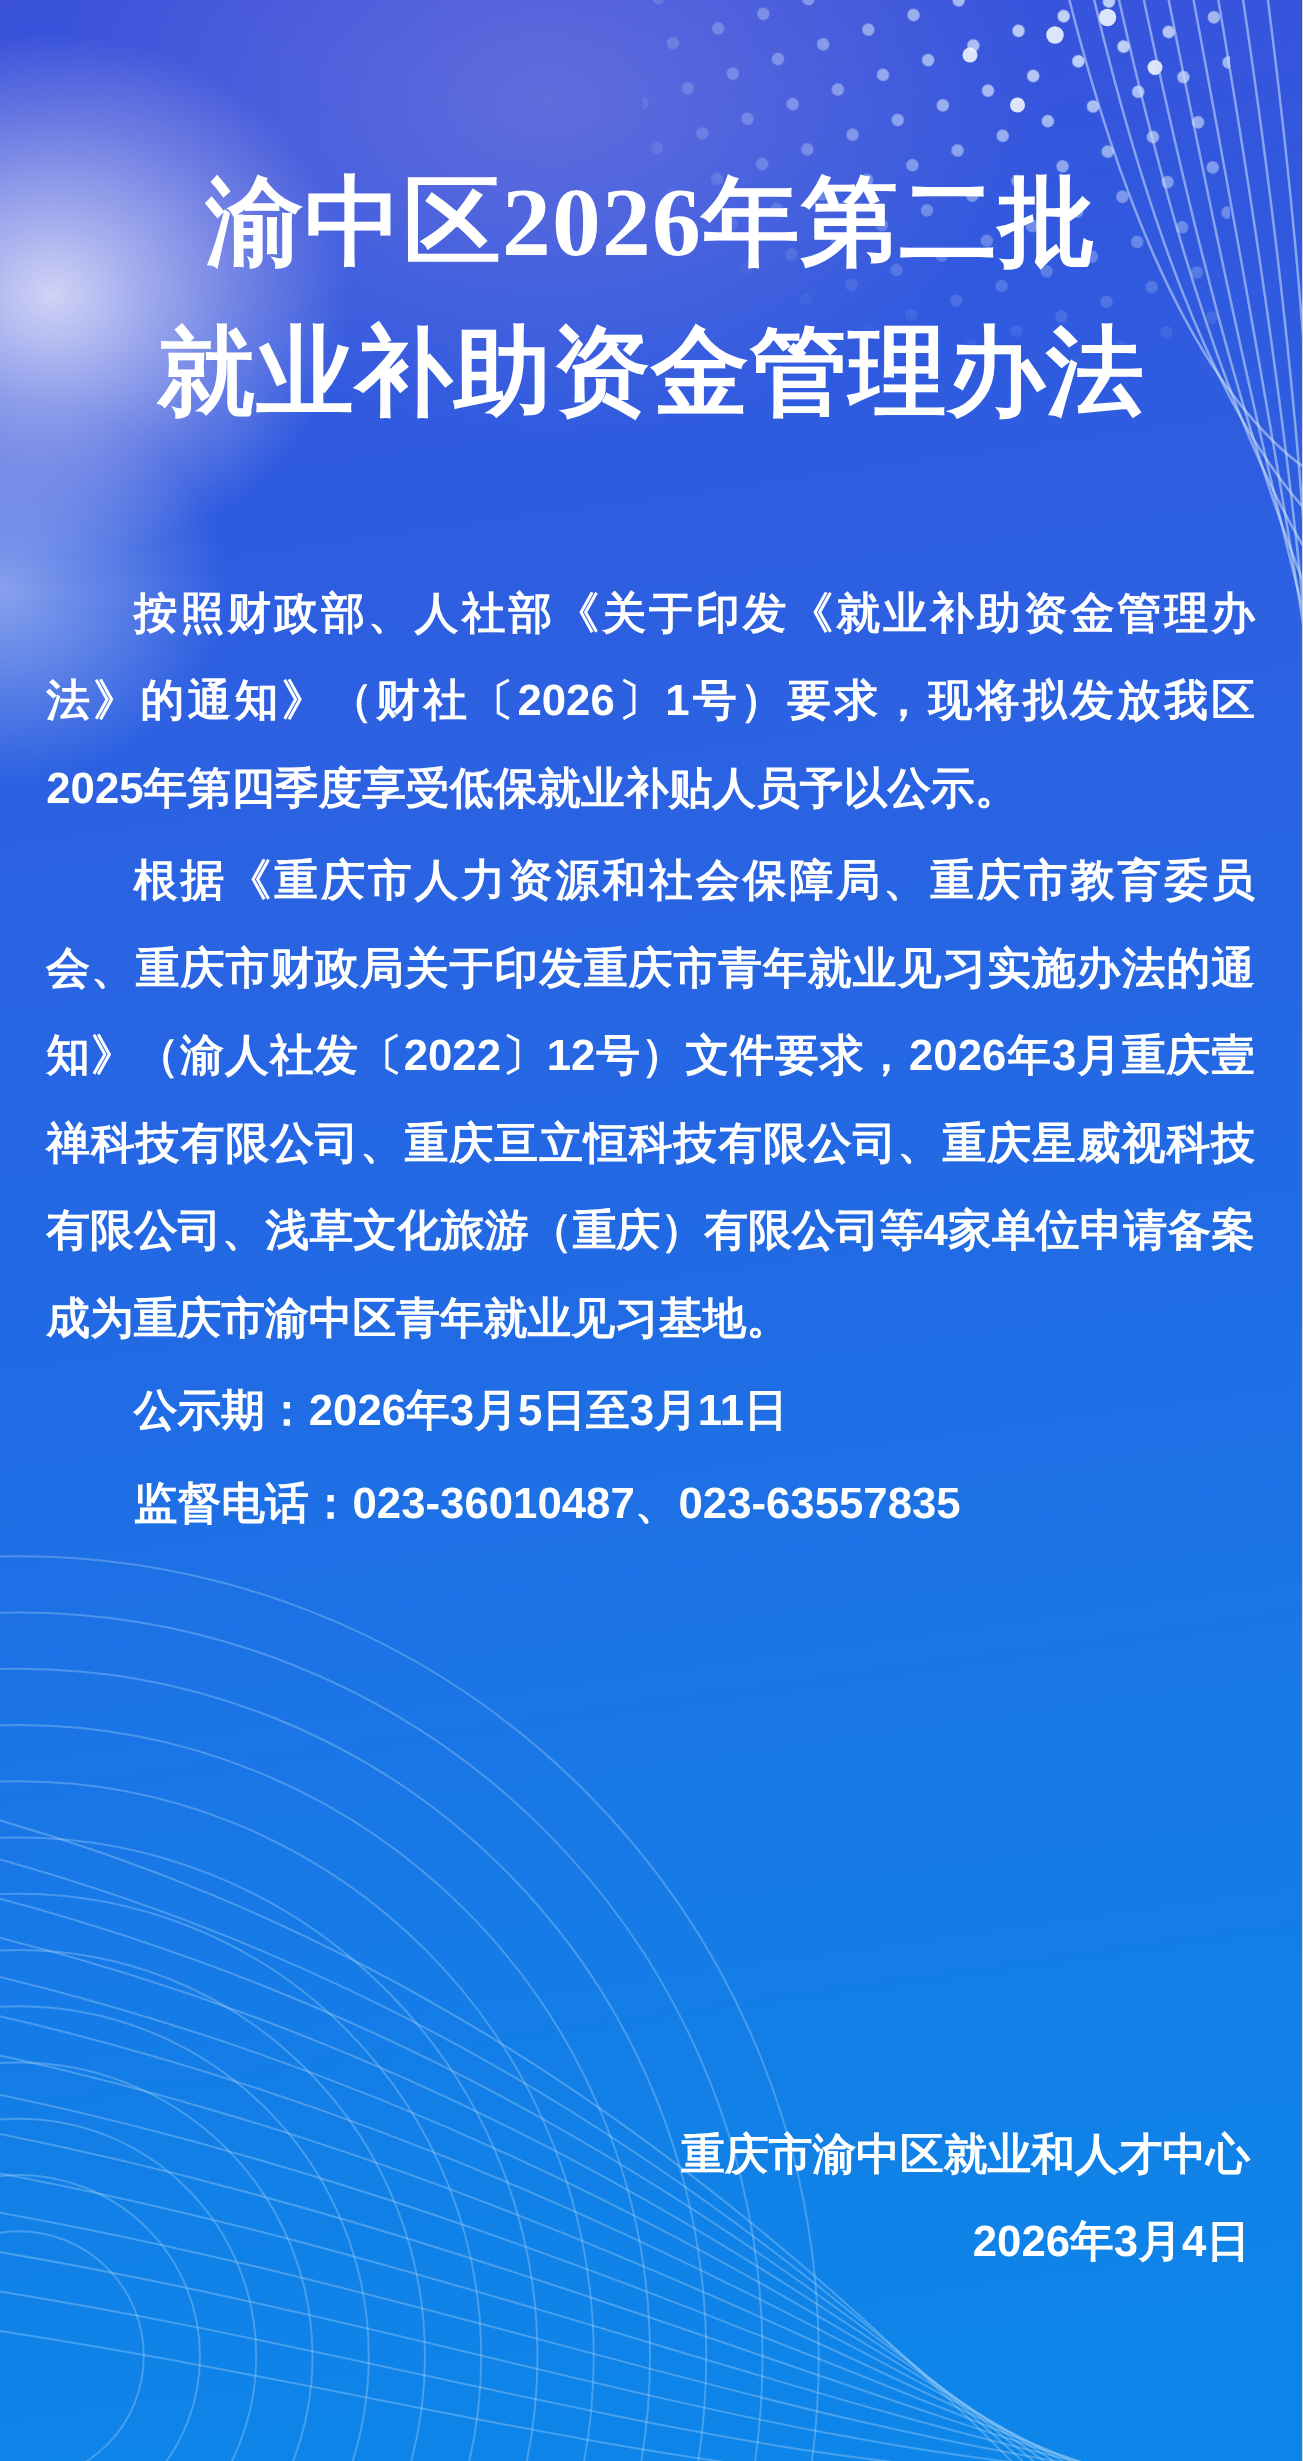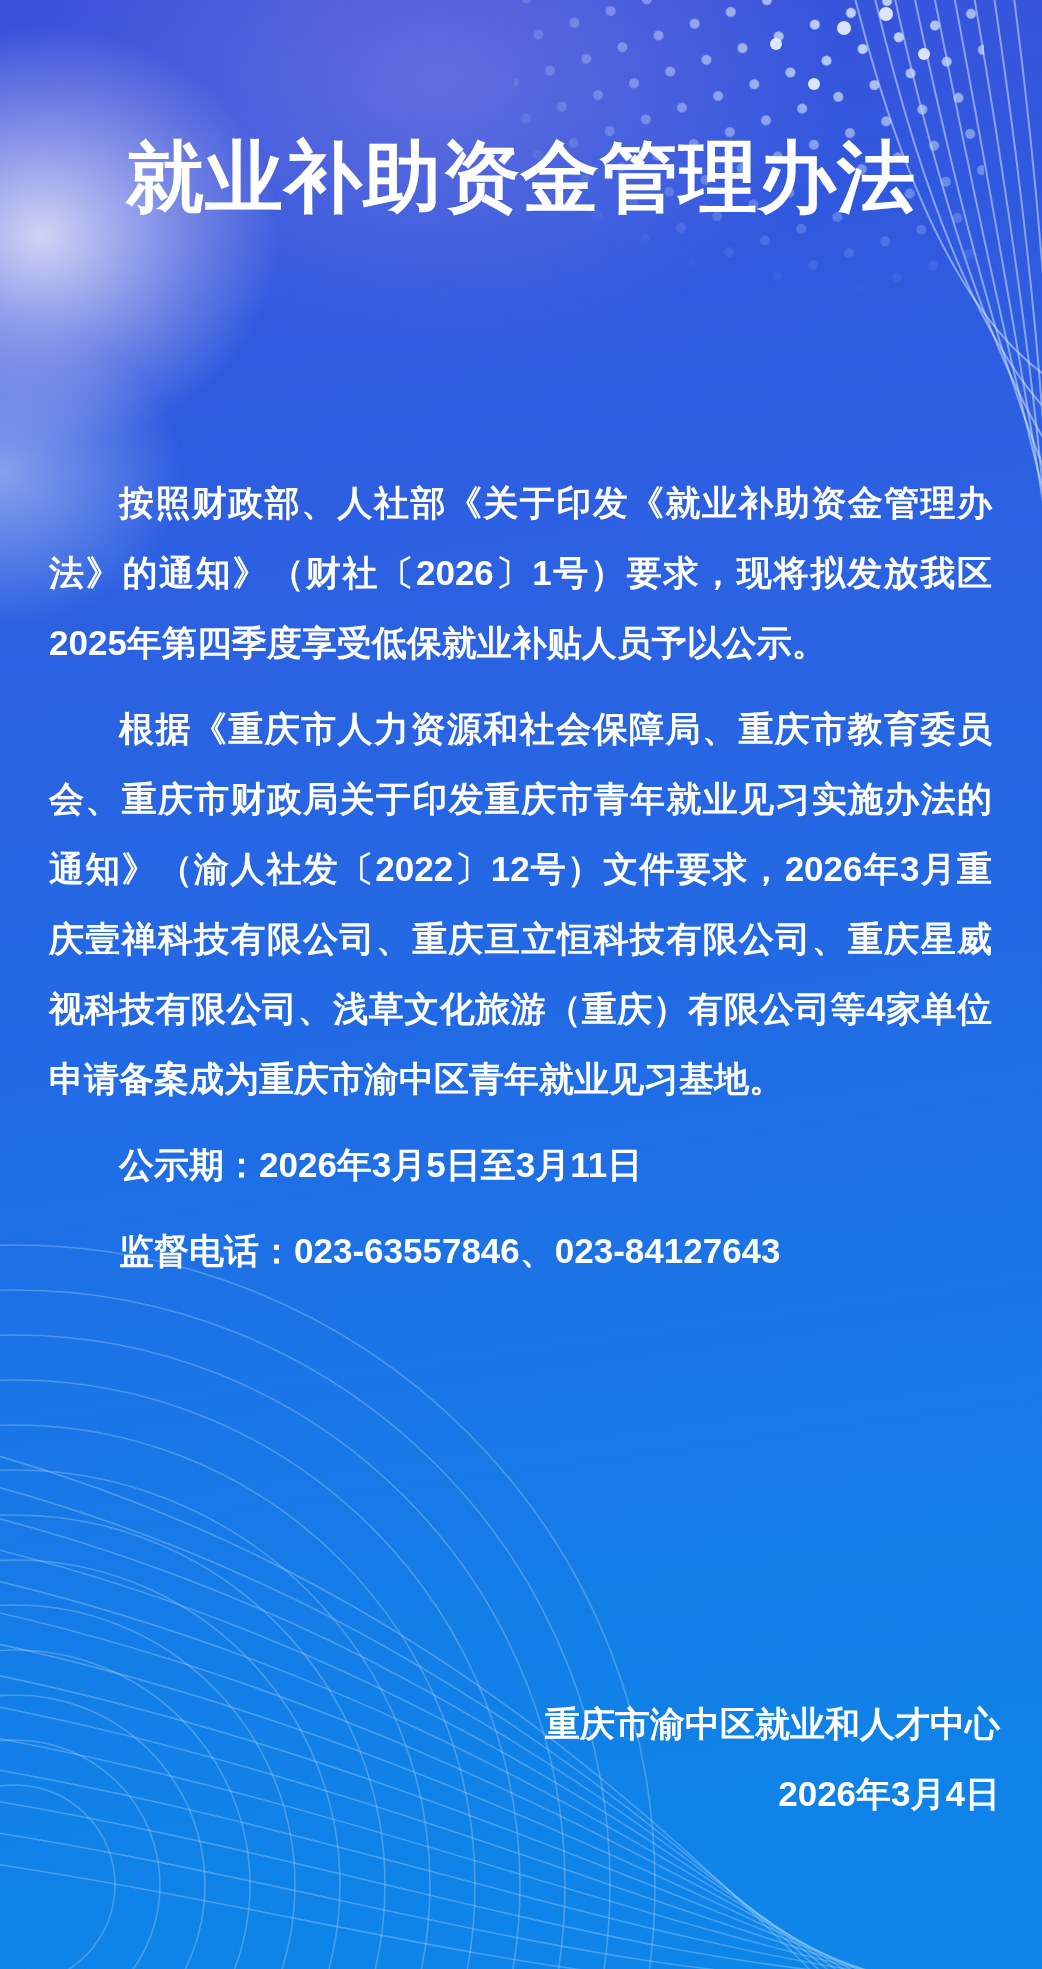--- a/index.html
+++ b/index.html
@@ -37,21 +37,21 @@
   }
   .body-text {
     position: absolute;
     top: 452px; left: 33px;
     width: 975px;
     font-size: 35px;
     line-height: 70px;
     font-weight: 700;
     text-align: justify;
   }
-  .para { margin: 16px; text-indent: 2em; }
+  .para { margin: 4px; text-indent: 2em; }
   .para-attachment { margin-top: 20px; }
   .signoff {
     position: absolute;
     top: 1689px; right: 42px;
     text-align: right;
     font-size: 35px;
     line-height: 70px;
     font-weight: 700;
   }
 </style>
@@ -126,28 +126,29 @@
       <path d="M -60 556 C 304 620, 592 748, 900 840"></path>
       <path d="M -60 588 C 310 650, 600 774, 910 840"></path>
       <path d="M -60 620 C 316 680, 608 800, 920 840"></path>
       <path d="M -60 652 C 322 710, 616 826, 930 840"></path>
       <path d="M -60 684 C 328 740, 624 852, 940 840"></path>
       <path d="M -60 716 C 334 770, 632 878, 950 840"></path>
     </g>
   </svg>
 
   <h1 class="title">
+    <div>渝中区2026年第二批</div>
     <div>就业补助资金管理办法</div>
   </h1>
 
   <div class="body-text">
     <p class="para">按照财政部、人社部《关于印发《就业补助资金管理办法》的通知》（财社〔2026〕1号）要求，现将拟发放我区2025年第四季度享受低保就业补贴人员予以公示。</p>
     <p class="para">根据《重庆市人力资源和社会保障局、重庆市教育委员会、重庆市财政局关于印发重庆市青年就业见习实施办法的通知》（渝人社发〔2022〕12号）文件要求，2026年3月重庆壹禅科技有限公司、重庆亘立恒科技有限公司、重庆星威视科技有限公司、浅草文化旅游（重庆）有限公司等4家单位申请备案成为重庆市渝中区青年就业见习基地。</p>
     <p class="para">公示期：2026年3月5日至3月11日</p>
-    <p class="para">监督电话：023-63557846、023-84127643</p>
+    <p class="para">监督电话：023-36010487、023-63557835</p>
   </div>
 
   <div class="signoff">
     <div>重庆市渝中区就业和人才中心</div>
     <div>2026年3月4日</div>
   </div>
 
 </div>
 
 </body></html>

